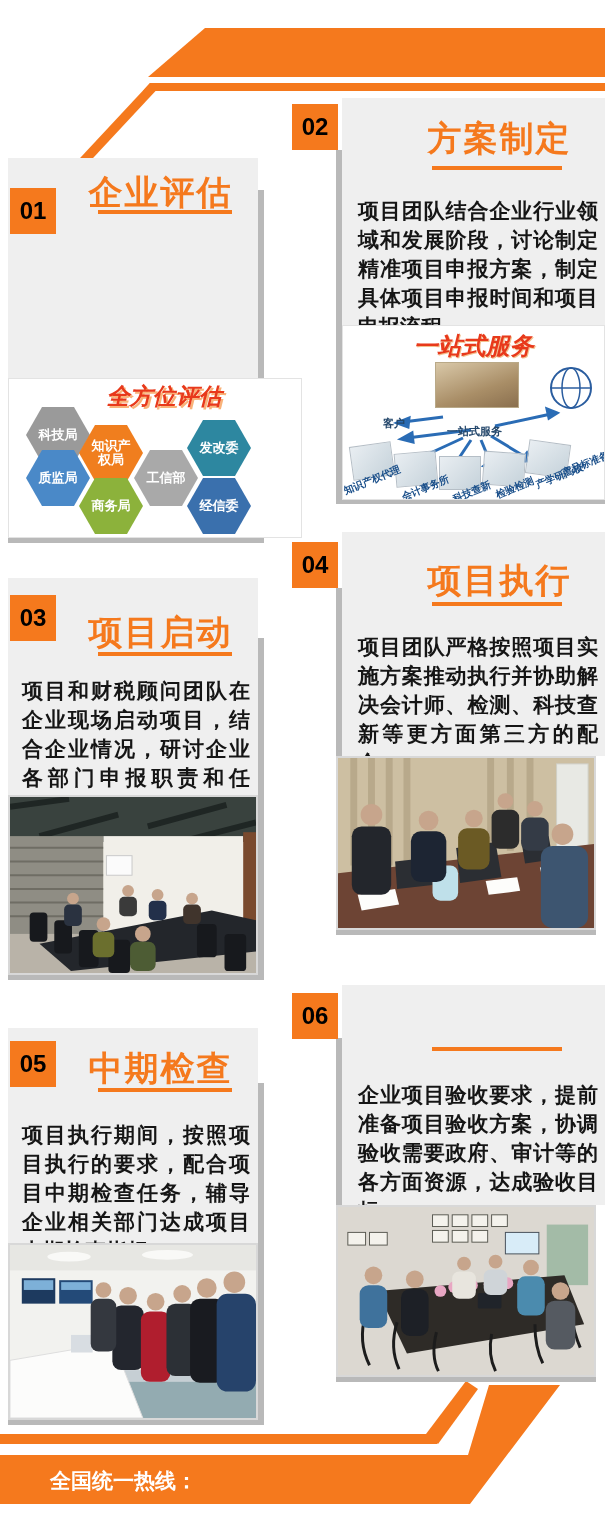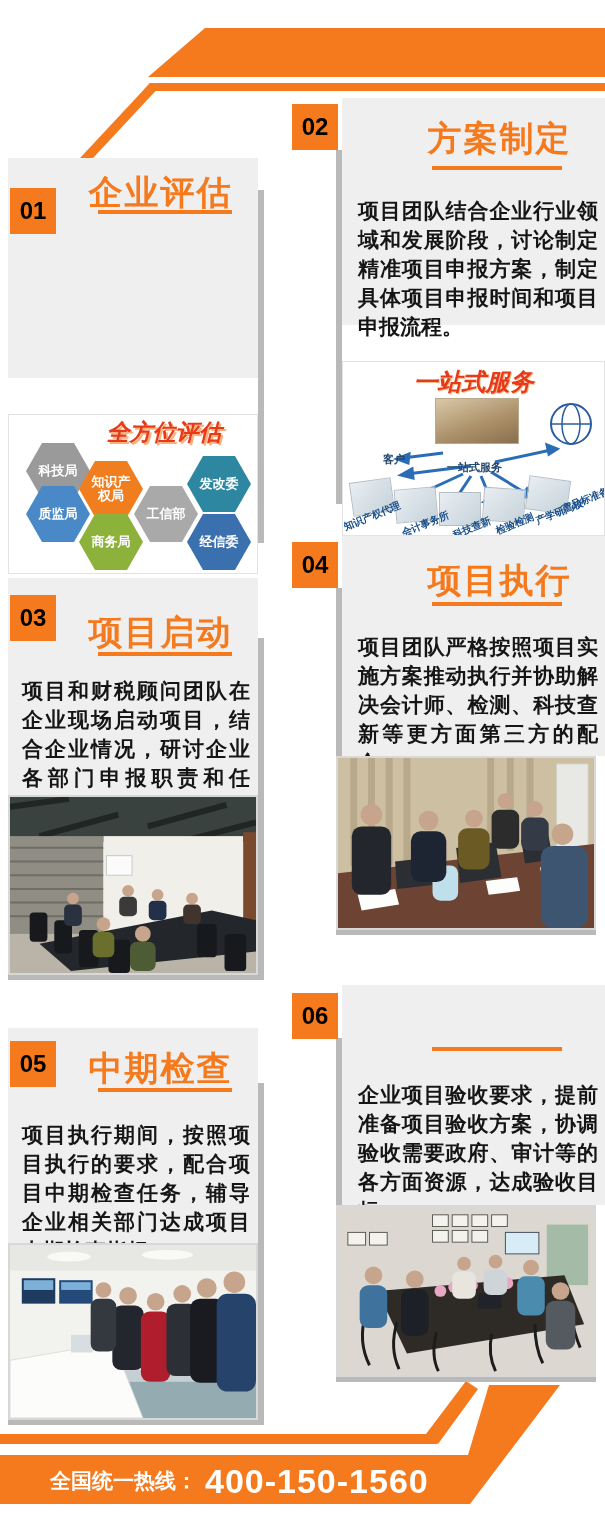--- a/index.html
+++ b/index.html
@@ -15,21 +15,21 @@
   .step-title{color:var(--orange,#f5791d);font-weight:bold;font-size:34px;text-align:center;
               white-space:nowrap;letter-spacing:2px;z-index:2;}
   .underline{background:var(--orange,#f5791d);height:4px;z-index:2;}
   .desc{color:#151515;font-weight:bold;font-size:21px;line-height:29px;text-align:justify;z-index:2;}
   .header-text{display:flex;align-items:baseline;gap:12px;color:#fff;z-index:2;}
   .header-text .ht-main{font-size:38px;font-weight:bold;letter-spacing:3px;}
   .header-text .ht-sub{font-size:18px;font-weight:bold;}
   .footer-text{display:flex;align-items:center;gap:8px;color:#fff;z-index:2;}
   .footer-text .ft-label{font-size:21px;font-weight:bold;}
   .footer-text .ft-number{font-size:34px;font-weight:bold;letter-spacing:1px;}
-  .imgbox{background:#fff;border:1px solid #e3e3e3;z-index:2;overflow:hidden;margin-top:36px;}
+  .imgbox{background:#fff;border:1px solid #e3e3e3;z-index:2;overflow:hidden;}
   .photo{border:2px solid #d8d8d8;z-index:2;}
   .hex{position:absolute;width:64px;height:56px;color:#fff;font-weight:bold;font-size:13px;
        display:flex;align-items:center;justify-content:center;text-align:center;line-height:14px;
        clip-path:polygon(25% 0,75% 0,100% 50%,75% 100%,25% 100%,0 50%);padding:2px 8px;}
   .eval-title{position:absolute;left:70px;top:2px;width:170px;text-align:center;font-size:23px;
               font-weight:bold;font-style:italic;color:#e8391b;text-shadow:2px 2px 0 #f9b37a;}
   .svc-title{position:absolute;left:0;top:4px;width:100%;text-align:center;font-size:24px;
              font-weight:bold;font-style:italic;color:#e8391b;text-shadow:1px 1px 0 #f2c08e;}
   .svc-node{position:absolute;font-size:11px;font-weight:bold;color:#24476b;}
   .svc-label{position:absolute;font-size:10px;font-weight:bold;color:#1a4f8a;transform:rotate(-22deg);
@@ -51,21 +51,21 @@
     <path d="M0,1455 H468 L489,1385 H560 L470,1504 H0 Z" fill="#f5791d"></path>
   </svg>
 
 
   <div class="abs card-body" style="left:8px;top:158px;width:250px;height:220px;"></div>
   <div class="abs vline" style="left:258px;top:190px;width:6px;height:353px;"></div>
   <div class="abs badge" style="left:10px;top:158px;margin-top:30px;">01</div>
   <div class="abs step-title" style="left:63px;top:170px;width:195px;">企业评估</div>
   <div class="abs underline" style="left:98px;top:210px;width:134px;"></div>
 
-  <div class="abs imgbox" style="left:8px;top:378px;width:250px;height:160px;">
+  <div class="abs imgbox" style="left:8px;top:378px;width:294px;height:160px;">
     <div class="eval-title">全方位评估</div>
     <div class="hex" style="left: 17px; top: 28px; background: rgb(154, 154, 154);">科技局</div>
     <div class="hex" style="left: 70px; top: 46px; background: rgb(240, 126, 30);">知识产权局</div>
     <div class="hex" style="left: 178px; top: 41px; background: rgb(45, 135, 160);">发改委</div>
     <div class="hex" style="left: 17px; top: 71px; background: rgb(74, 137, 200);">质监局</div>
     <div class="hex" style="left: 125px; top: 71px; background: rgb(169, 169, 169);">工信部</div>
     <div class="hex" style="left: 70px; top: 99px; background: rgb(140, 178, 59);">商务局</div>
     <div class="hex" style="left: 178px; top: 99px; background: rgb(58, 112, 173);">经信委</div>
   </div>
   <div class="abs hshadow" style="left:8px;top:536px;width:256px;height:7px;"></div>
@@ -287,16 +287,15 @@
       <circle cx="196" cy="62" r="8" fill="#c7a58c"></circle>
         <rect x="182" y="71" width="28" height="40" rx="8" fill="#4b8bae"></rect>
       <circle cx="226" cy="86" r="9" fill="#c7a58c"></circle>
         <rect x="211" y="96" width="30" height="50" rx="9" fill="#555a61"></rect>
     </g>
   </svg>
   <div class="abs hshadow" style="left:336px;top:1375px;width:260px;height:7px;"></div>
 
   <div class="abs footer-text" style="left:50px;top:1460px;height:42px;">
     <span class="ft-label">全国统一热线：</span>
-    <span class="ft-number">400-150-1560</span>
   </div>
 
 </div>
 
 </body></html>

